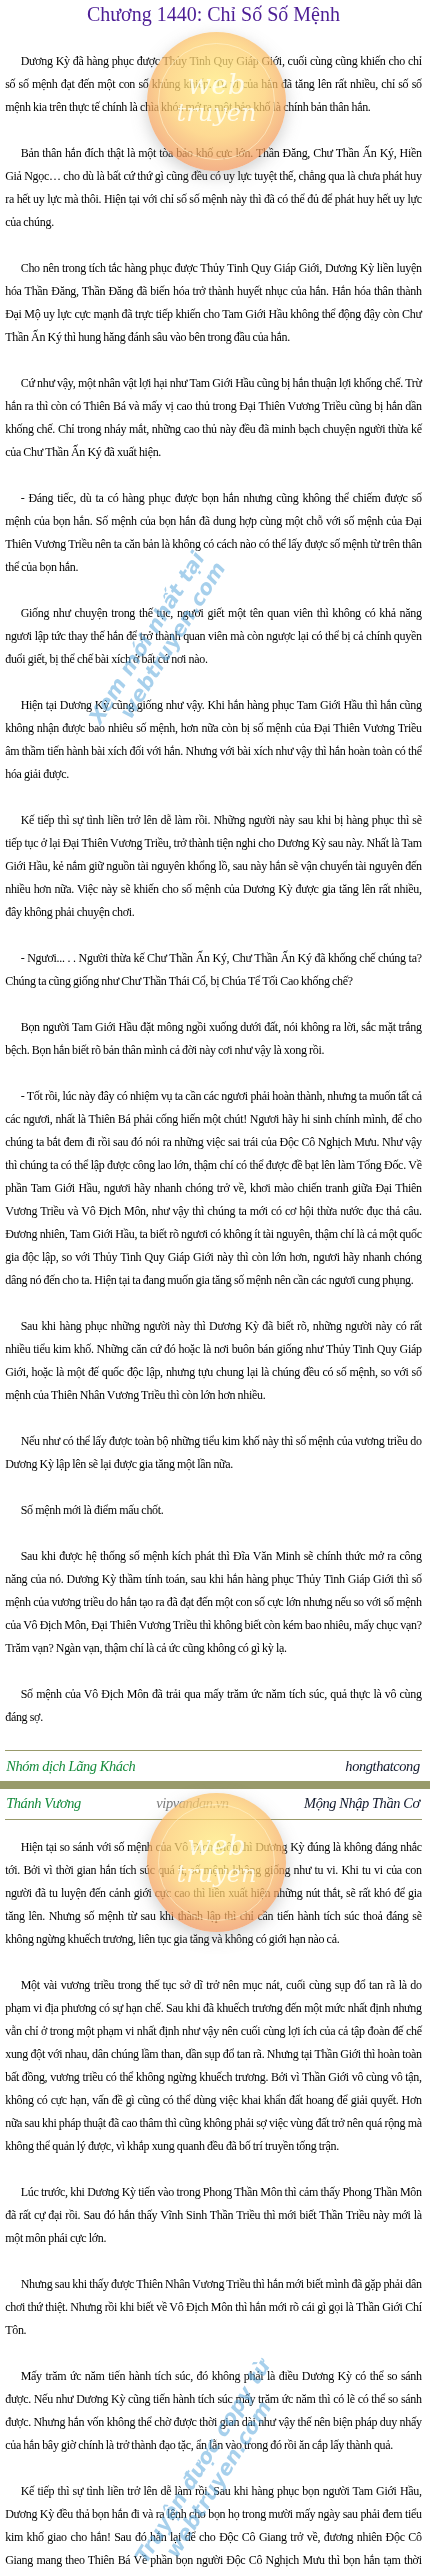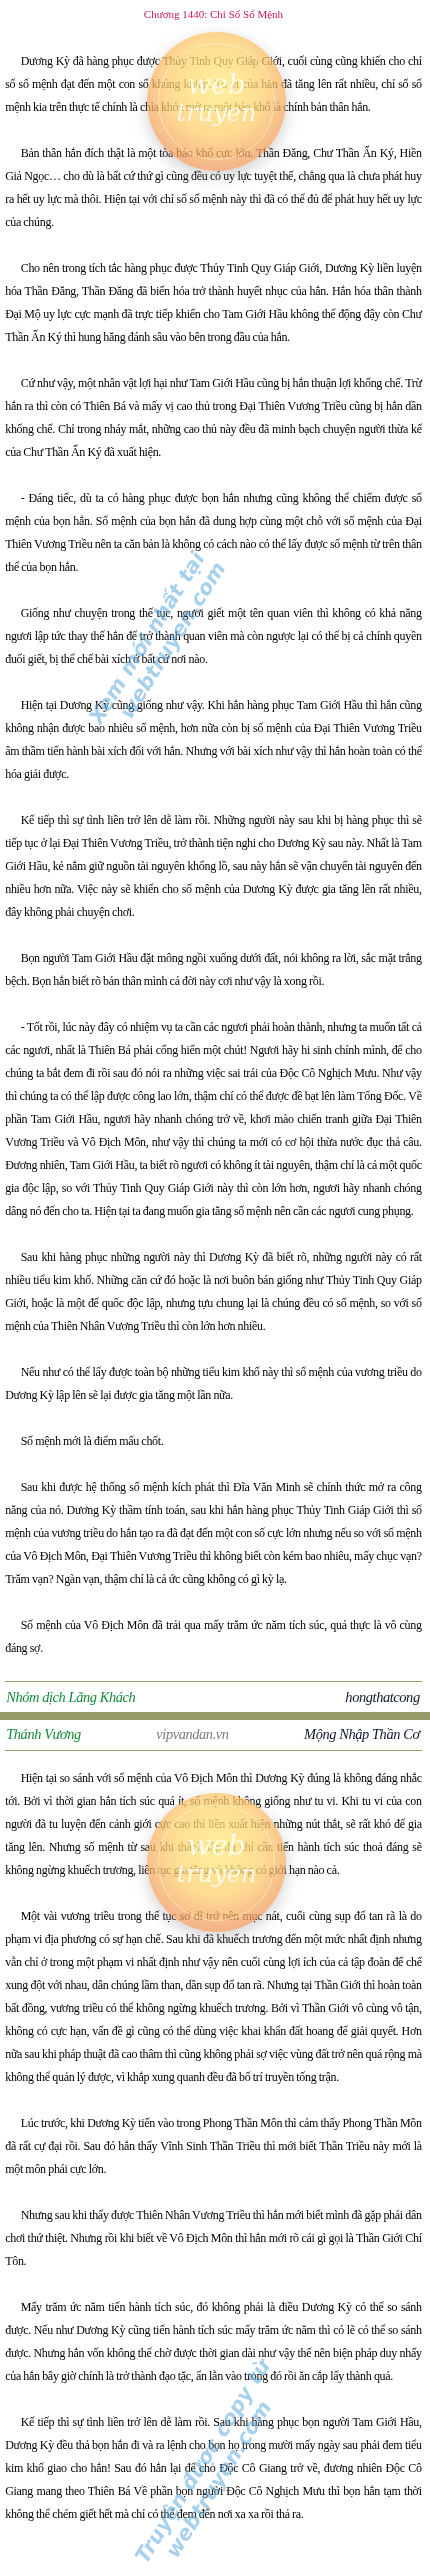--- a/index.html
+++ b/index.html
@@ -17,22 +17,22 @@
     }
     .page {
       position: relative;
       width: 431px;
       padding: 0 9.3px 0 5.2px;
       box-sizing: border-box;
       z-index: 1;
     }
     .chapter-title {
       text-align: center;
-      color: #be185d;
-      font-size: 11px;
+      color: #4c1d95;
+      font-size: 20px;
       line-height: 18.5px;
       padding-top: 5.2px;
       margin: 0 0 26px 0;
       font-weight: normal;
     }
     .para {
       font-size: 12px;
       line-height: 23px;
       text-align: justify;
       text-indent: 15.5px;
@@ -141,20 +141,21 @@
 
   <div class="section" id="sec0">
       <p class="para">Dương Kỳ đã hàng phục được Thủy Tinh Quy Giáp Giới, cuối cùng cũng khiến cho chỉ số số mệnh đạt đến một con số khủng khiếp. Tu vi của hắn đã tăng lên rất nhiều, chỉ số số mệnh kia trên thực tế chính là chìa khóa mở ra một bảo khố là chính bản thân hắn.</p>
       <p class="para">Bản thân hắn đích thật là một tòa bảo khố cực lớn. Thần Đăng, Chư Thần Ấn Ký, Hiền Giả Ngọc… cho dù là bất cứ thứ gì cũng đều có uy lực tuyệt thế, chẳng qua là chưa phát huy ra hết uy lực mà thôi. Hiện tại với chỉ số số mệnh này thì đã có thể đủ để phát huy hết uy lực của chúng.</p>
       <p class="para">Cho nên trong tích tắc hàng phục được Thủy Tinh Quy Giáp Giới, Dương Kỳ liền luyện hóa Thần Đăng, Thần Đăng đã biến hóa trở thành huyết nhục của hắn. Hắn hóa thân thành Đại Mộ uy lực cực mạnh đã trực tiếp khiến cho Tam Giới Hầu không thể động đậy còn Chư Thần Ấn Ký thì hung hăng đánh sâu vào bên trong đầu của hắn.</p>
       <p class="para">Cứ như vậy, một nhân vật lợi hại như Tam Giới Hầu cũng bị hắn thuận lợi khống chế. Trừ hắn ra thì còn có Thiên Bá và mấy vị cao thủ trong Đại Thiên Vương Triều cũng bị hắn dần khống chế. Chỉ trong nháy mắt, những cao thủ này đều đã minh bạch chuyện người thừa kế của Chư Thần Ấn Ký đã xuất hiện.</p>
       <p class="para">- Đáng tiếc, dù ta có hàng phục được bọn hắn nhưng cũng không thể chiếm được số mệnh của bọn hắn. Số mệnh của bọn hắn đã dung hợp cùng một chỗ với số mệnh của Đại Thiên Vương Triều nên ta căn bản là không có cách nào có thể lấy được số mệnh từ trên thân thể của bọn hắn.</p>
       <p class="para">Giống như chuyện trong thế tục, ngươi giết một tên quan viên thì không có khả năng ngươi lập tức thay thế hắn để trở thành quan viên mà còn ngược lại có thể bị cả chính quyền đuổi giết, bị thể chế bài xích ở bất cứ nơi nào.</p>
       <p class="para">Hiện tại Dương Kỳ cũng giống  như vậy. Khi hắn hàng phục Tam Giới Hầu thì hắn cũng không nhận được bao nhiêu số mệnh, hơn nữa còn bị số mệnh của Đại Thiên Vương Triều âm thầm tiến hành bài xích đối với hắn. Nhưng với bài xích như vậy thì hắn hoàn toàn có thể hóa giải được.</p>
       <p class="para">Kế tiếp thì sự tình liền trở lên dễ làm rồi. Những người này sau khi bị hàng phục thì sẽ tiếp tục ở lại Đại Thiên Vương Triều, trở thành tiện nghi cho Dương Kỳ sau này. Nhất là Tam Giới Hầu, kẻ nắm giữ nguồn tài nguyên khổng lồ, sau này hắn sẽ vận chuyển tài nguyên đến nhiều hơn nữa. Việc này sẽ khiến cho số mệnh của Dương Kỳ được gia tăng lên rất nhiều, đây không phải chuyện chơi.</p>
+      <p class="para">- Ngươi... . . Người thừa kế Chư Thần Ấn Ký, Chư Thần Ấn Ký đã khống chế chúng ta? Chúng ta cũng giống như Chư Thần Thái Cổ, bị Chúa Tể Tối Cao khống chế?</p>
       <p class="para">Bọn người Tam Giới Hầu đặt mông ngồi xuống dưới đất, nói không ra lời, sắc mặt trắng bệch. Bọn hắn biết rõ bản thân mình cả đời này cơi như vậy là xong rồi.</p>
       <p class="para">- Tốt rồi, lúc này đây có nhiệm vụ ta cần các ngươi phải hoàn thành, nhưng ta muốn tất cả các ngươi, nhất là Thiên Bá phải cống hiến một chút! Ngươi hãy hi sinh chính mình, để cho chúng ta bắt đem đi rồi sau đó nói ra những việc sai trái của Độc Cô Nghịch Mưu. Như vậy thì chúng ta có thể lập được công lao lớn, thậm chí có thể được đề bạt lên làm Tổng Đốc. Về phần Tam Giới Hầu, ngươi hãy nhanh chóng trở về, khơi mào chiến tranh giữa Đại Thiên Vương Triều và Vô Địch Môn, như vậy thì chúng ta mới có cơ hội thừa nước đục thả câu. Đương nhiên, Tam Giới Hầu, ta biết rõ ngươi có không ít tài nguyên, thậm chí là cả một quốc gia độc lập, so với Thủy Tinh Quy Giáp Giới này thì còn lớn hơn, ngươi hãy nhanh chóng dâng nó đến cho ta. Hiện tại ta đang muốn gia tăng số mệnh nên cần các ngươi cung phụng.</p>
       <p class="para">Sau khi hàng phục những người này thì Dương Kỳ đã biết rõ, những người này có rất nhiều tiểu kim khố. Những căn cứ đó hoặc là nơi buôn bán giống như Thủy Tinh Quy Giáp Giới, hoặc là một đế quốc độc lập, nhưng tựu chung lại là chúng đều có số mệnh, so với số mệnh của Thiên Nhân Vương Triều thì còn lớn hơn nhiều.</p>
       <p class="para">Nếu như có thể lấy được toàn bộ những tiểu kim khố này thì số mệnh của vương triều do Dương Kỳ lập lên sẽ lại được gia tăng một lần nữa.</p>
       <p class="para">Số mệnh mới là điểm mấu chốt.</p>
       <p class="para">Sau khi được hệ thống số mệnh kích phát thì Đĩa Văn Minh sẽ chính thức mở ra công năng của nó. Dương Kỳ thầm tính toán, sau khi hắn hàng phục Thủy Tinh Giáp Giới thì số mệnh của vương triều do hắn tạo ra đã đạt đến một con số cực lớn nhưng nếu so với số mệnh của Vô Địch Môn, Đại Thiên Vương Triều thì không biết còn kém bao nhiêu, mấy chục vạn? Trăm vạn? Ngàn vạn, thậm chí là cả ức cũng không có gì kỳ lạ.</p>
       <p class="para">Số mệnh của Vô Địch Môn đã trải qua mấy trăm ức năm tích súc, quả thực là vô cùng đáng sợ.</p>
     </div>
 
   <div class="credits" style="margin-top:-2.1px;">

